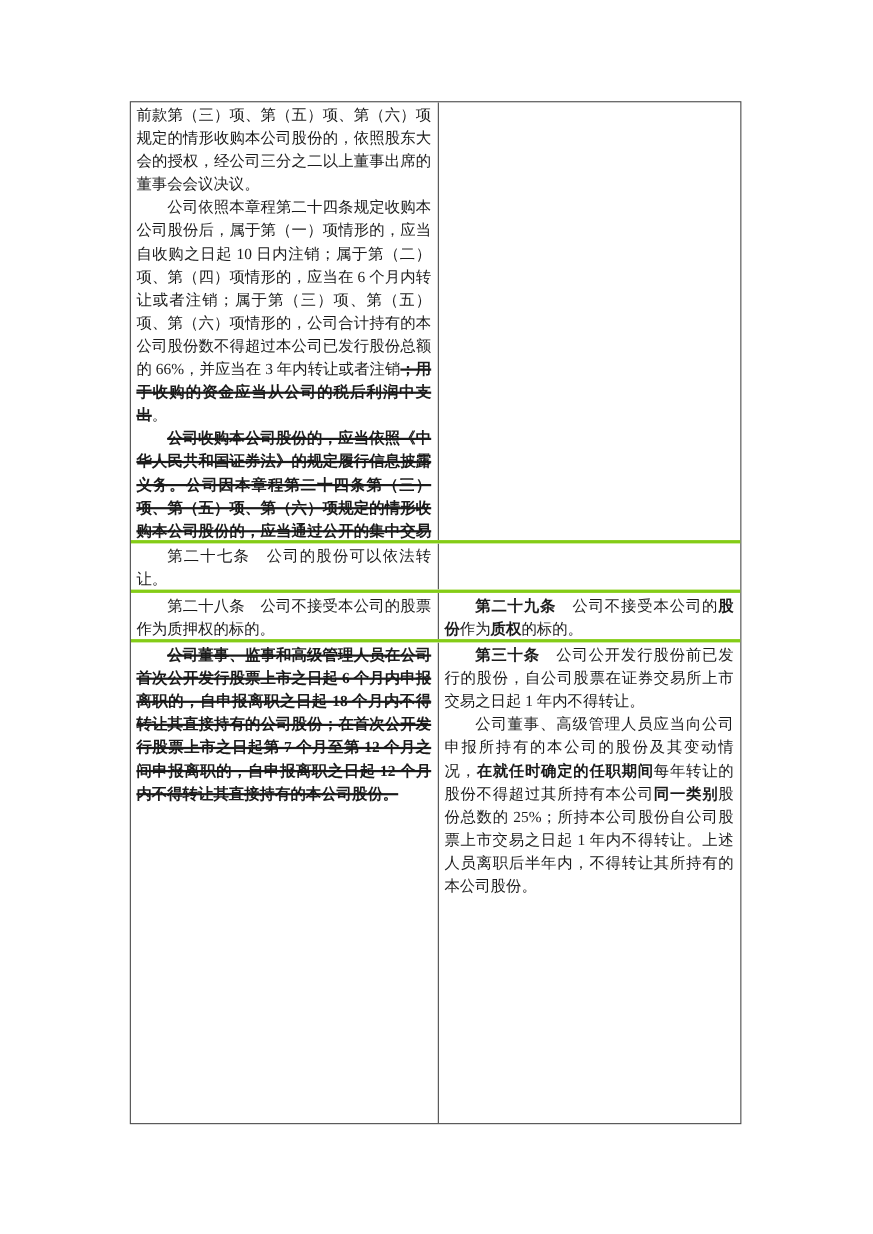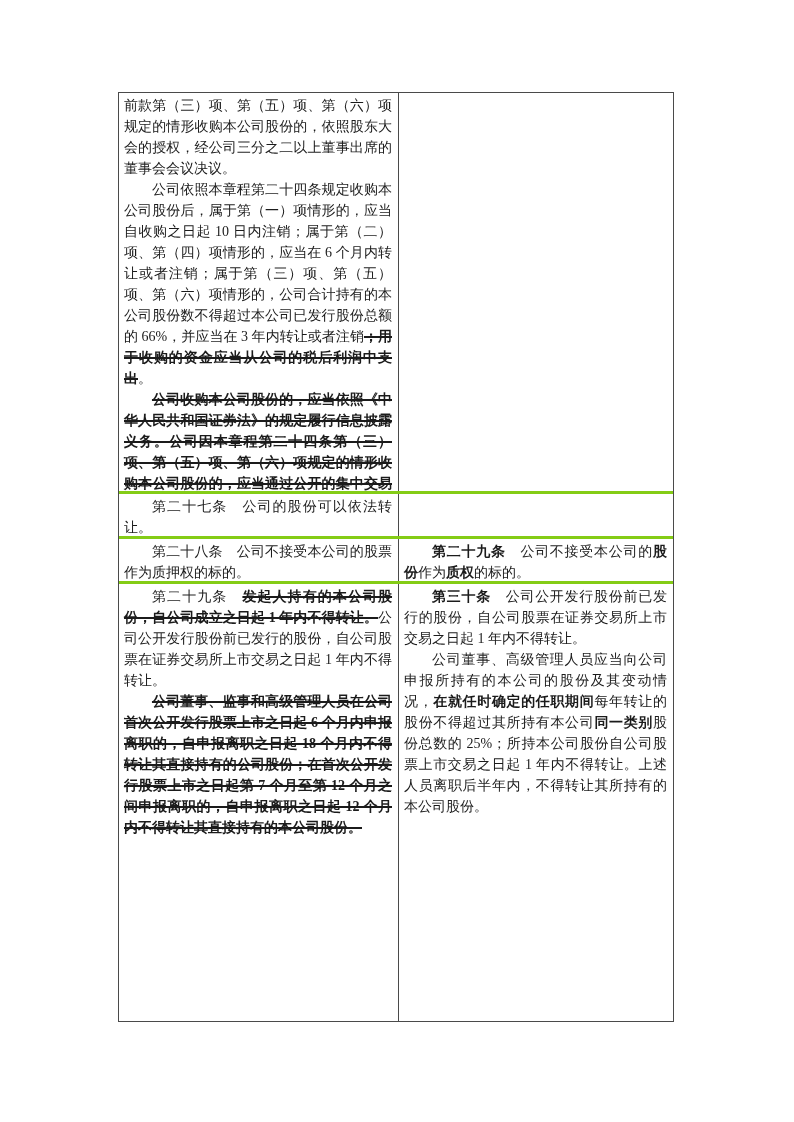--- a/index.html
+++ b/index.html
@@ -64,21 +64,20 @@
       <div class="trow">
         <div class="cell left">
           <p class="para indent"><span>第二十八条　公司不接受本公司的股票作为质押权的标的。</span></p>
         </div>
         <div class="cell right">
           <p class="para indent"><span class="b">第二十九条</span><span>　公司不接受本公司的</span><span class="b">股份</span><span>作为</span><span class="b">质权</span><span>的标的。</span></p>
         </div>
       </div>
       <div class="trow">
         <div class="cell left">
-          <p class="para indent"><span>第二十九条　</span><span class="b s">发起人持有的本公司股份，自公司成立之日起 1 年内不得转让。</span><span>公司公开发行股份前已发行的股份，自公司股票在证券交易所上市交易之日起 1 年内不得转让。</span></p>
           <p class="para indent"><span class="b s">公司董事、监事和高级管理人员在公司首次公开发行股票上市之日起 6 个月内申报离职的，自申报离职之日起 18 个月内不得转让其直接持有的公司股份；在首次公开发行股票上市之日起第 7 个月至第 12 个月之间申报离职的，自申报离职之日起 12 个月内不得转让其直接持有的本公司股份。</span></p>
         </div>
         <div class="cell right">
           <p class="para indent"><span class="b">第三十条</span><span>　公司公开发行股份前已发行的股份，自公司股票在证券交易所上市交易之日起 1 年内不得转让。</span></p>
           <p class="para indent"><span>公司董事、高级管理人员应当向公司申报所持有的本公司的股份及其变动情况，</span><span class="b">在就任时确定的任职期间</span><span>每年转让的股份不得超过其所持有本公司</span><span class="b">同一类别</span><span>股份总数的 25%；所持本公司股份自公司股票上市交易之日起 1 年内不得转让。上述人员离职后半年内，不得转让其所持有的本公司股份。</span></p>
         </div>
       </div>
     </div>
 </div>
 

